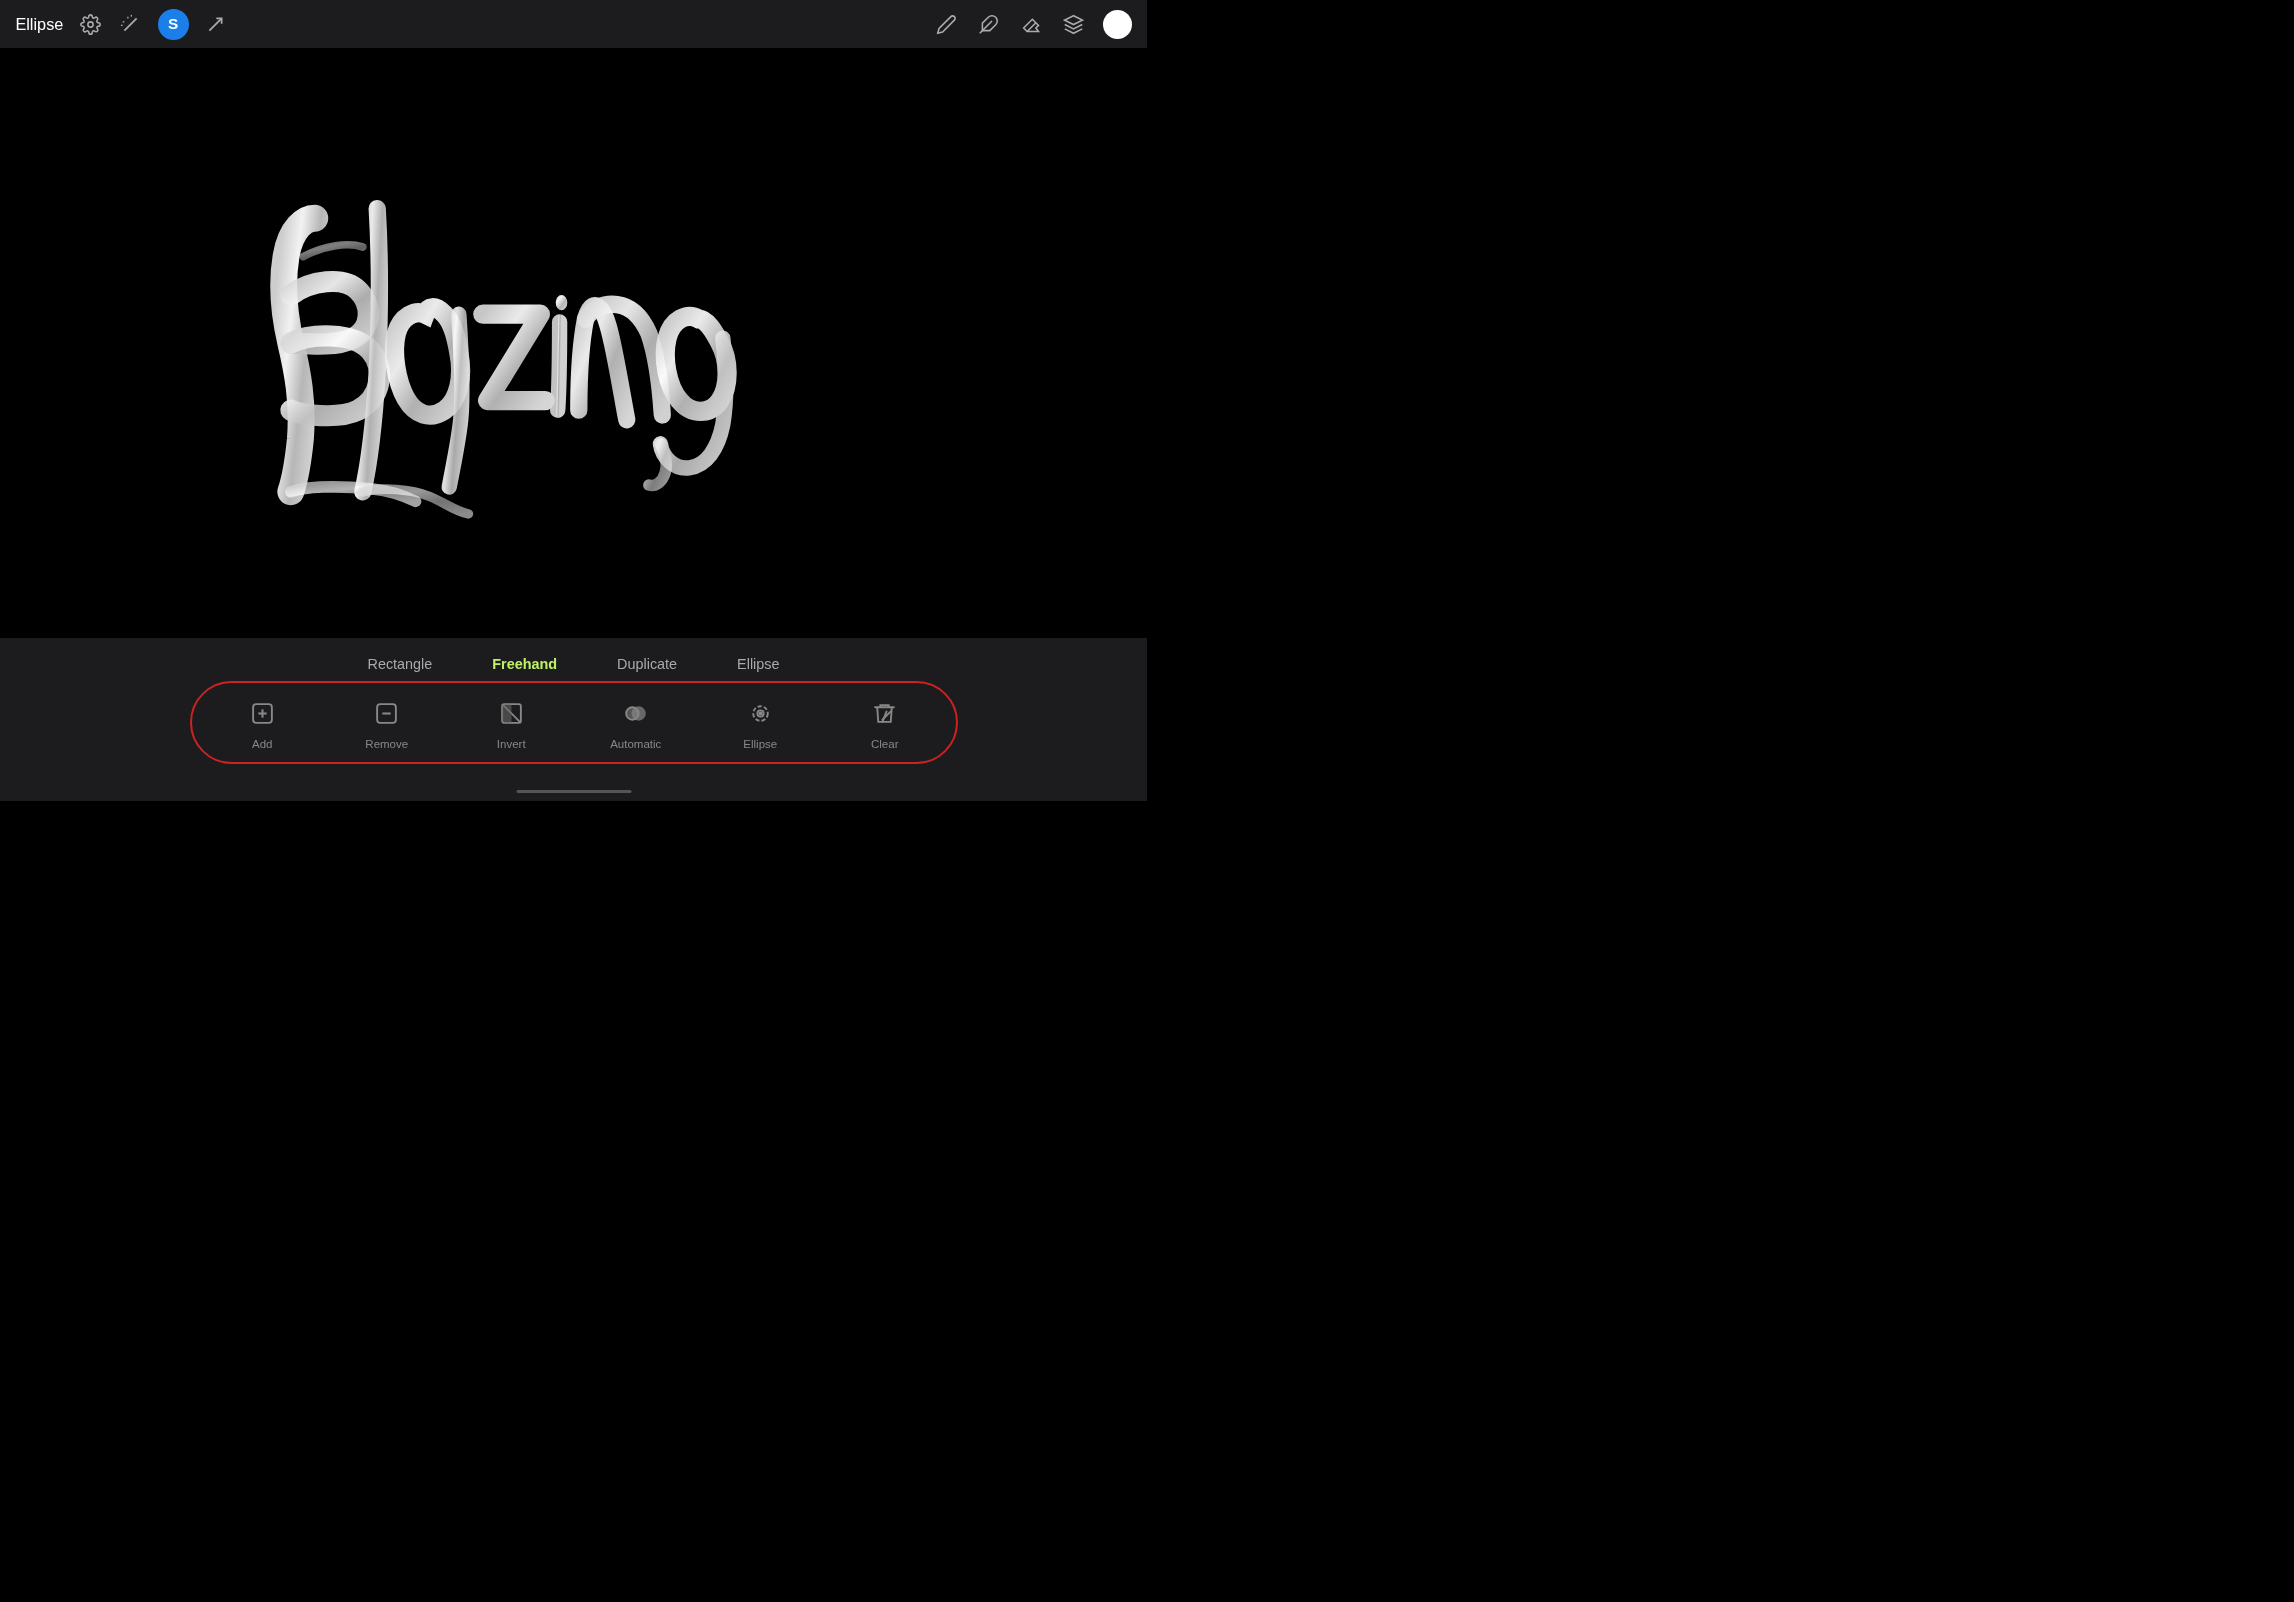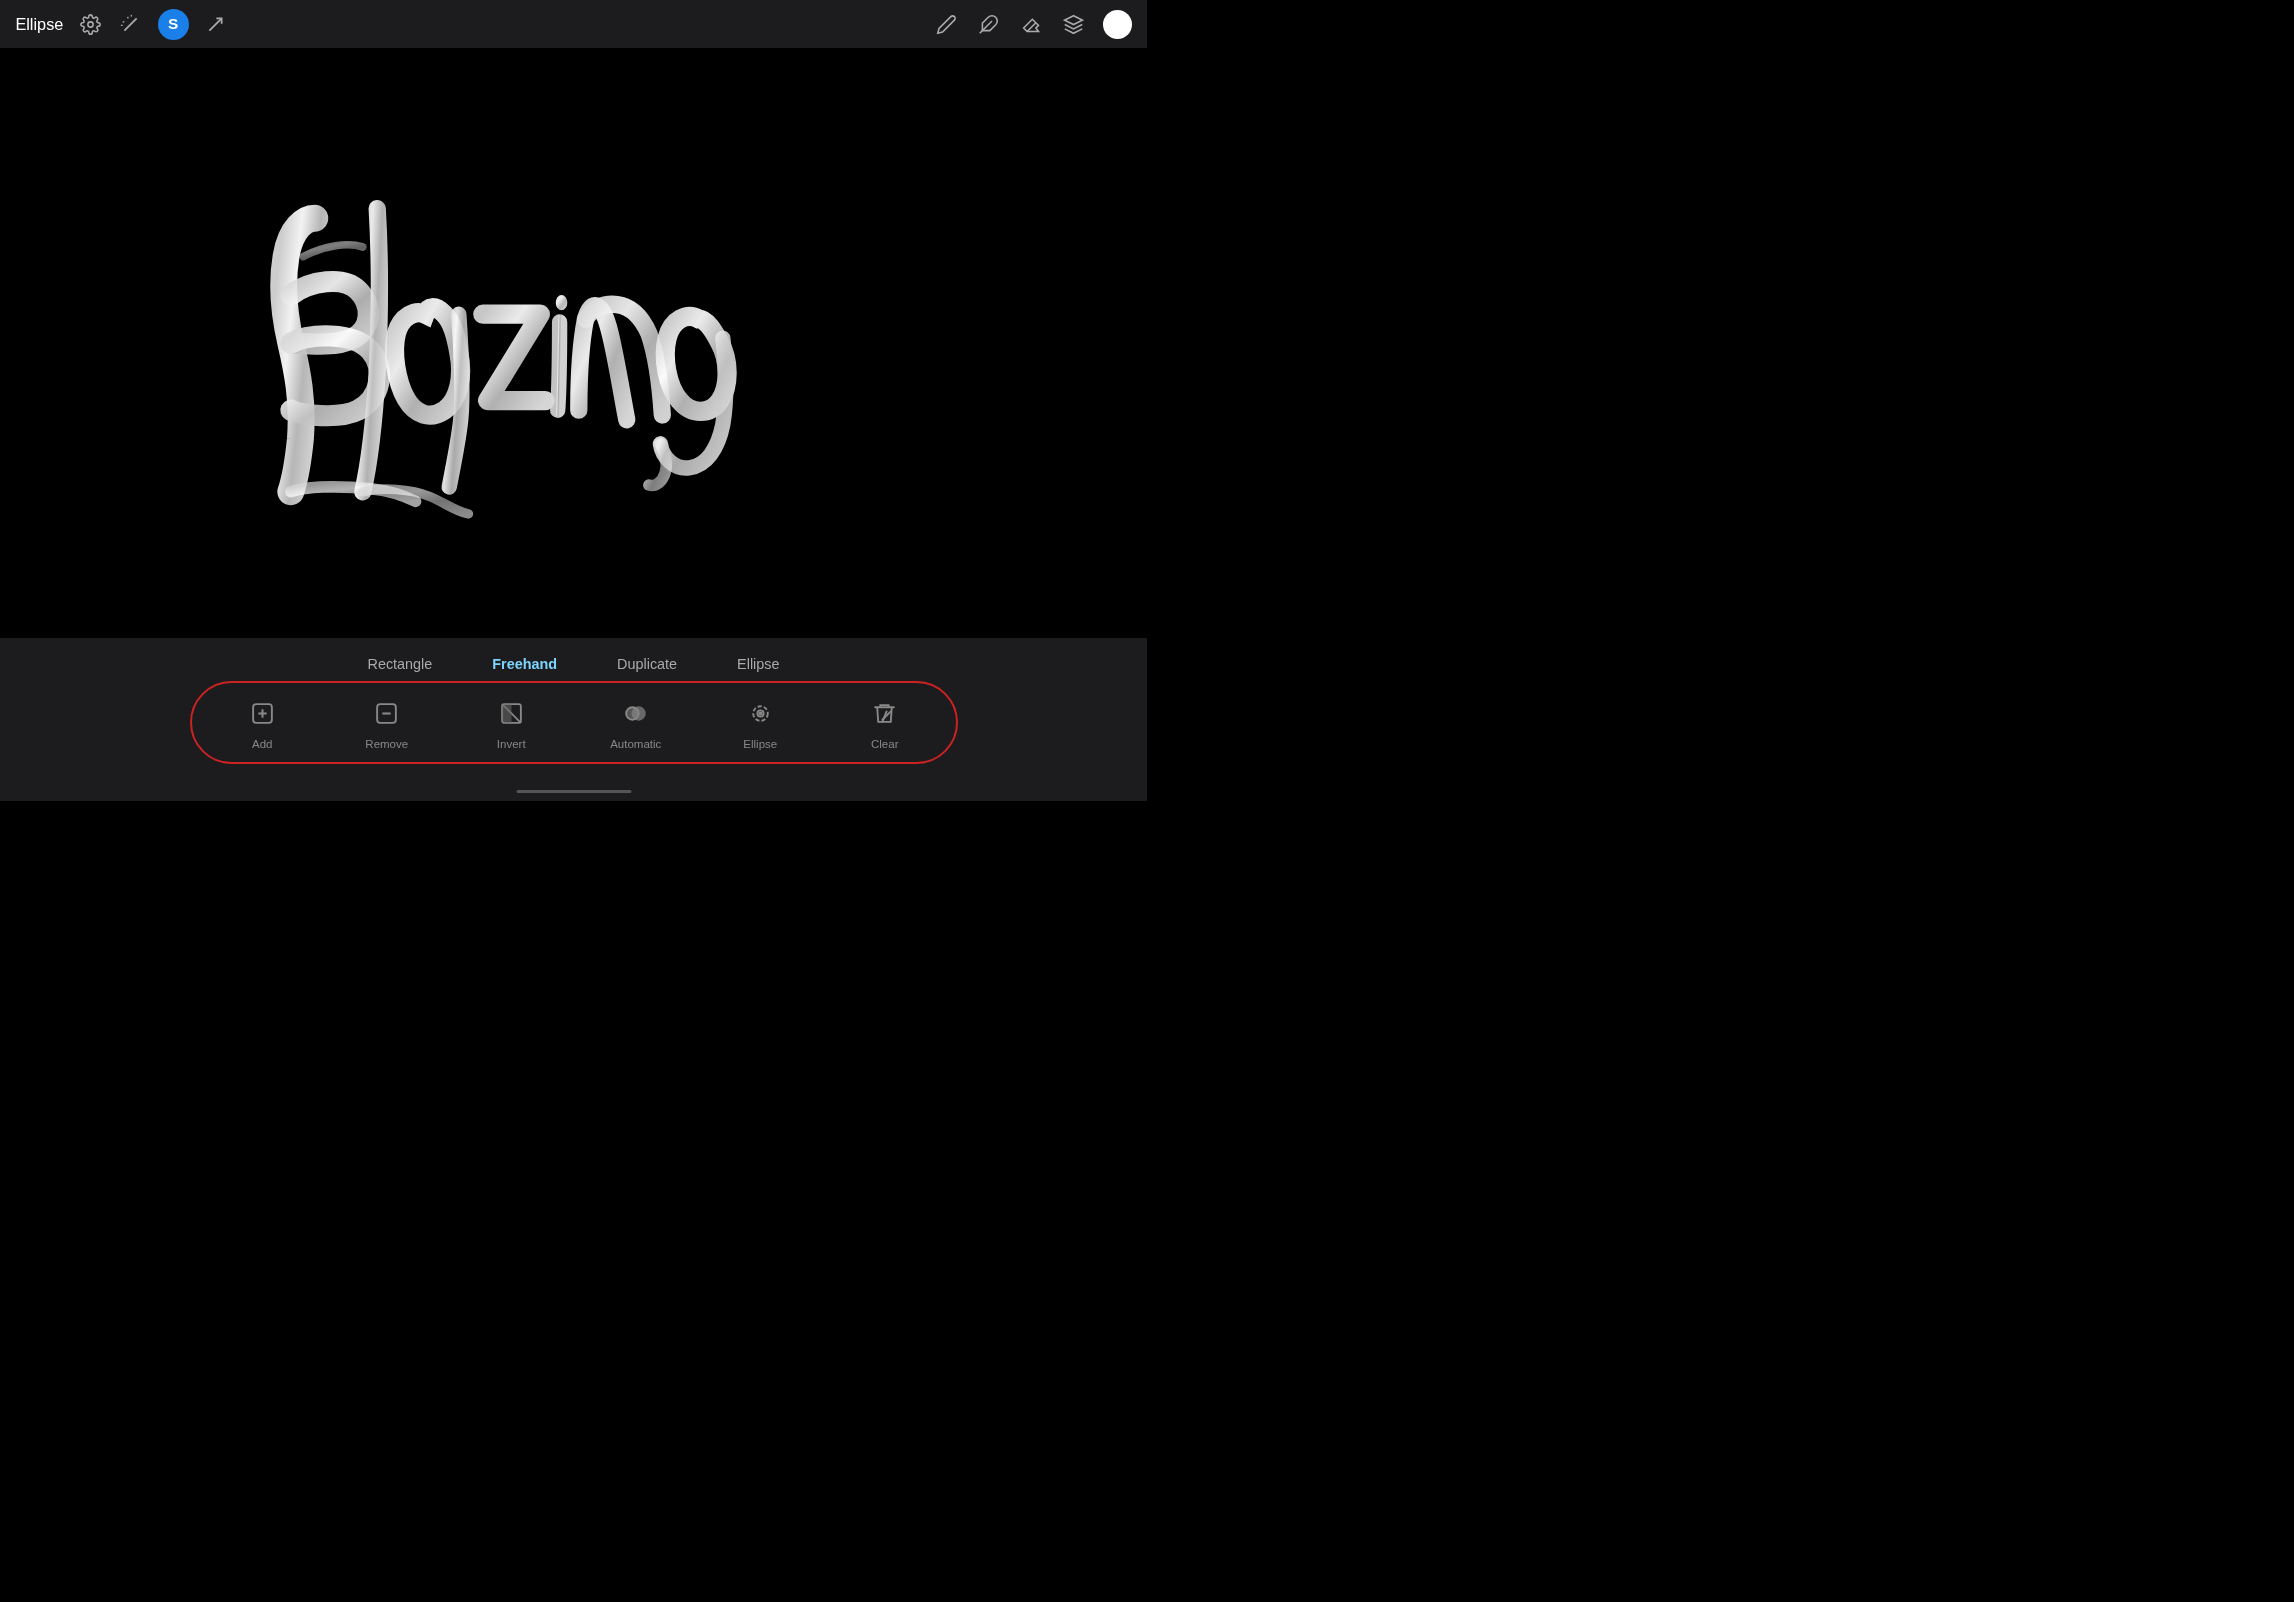--- a/index.html
+++ b/index.html
@@ -125,21 +125,21 @@
       border: 1px solid transparent;
       color: #aaa;
       font-size: 14.4px;
       padding: 5.8px 29px;
       cursor: pointer;
       border-radius: 7.7px;
       font-weight: 400;
     }
 
     .tab-btn.active {
-      color: #7dd3fc;
+      color: #bef264;
       font-weight: 600;
     }
 
     
     .tools-row {
       display: flex;
       align-items: center;
       justify-content: center;
       gap: 17px;
       position: relative;

